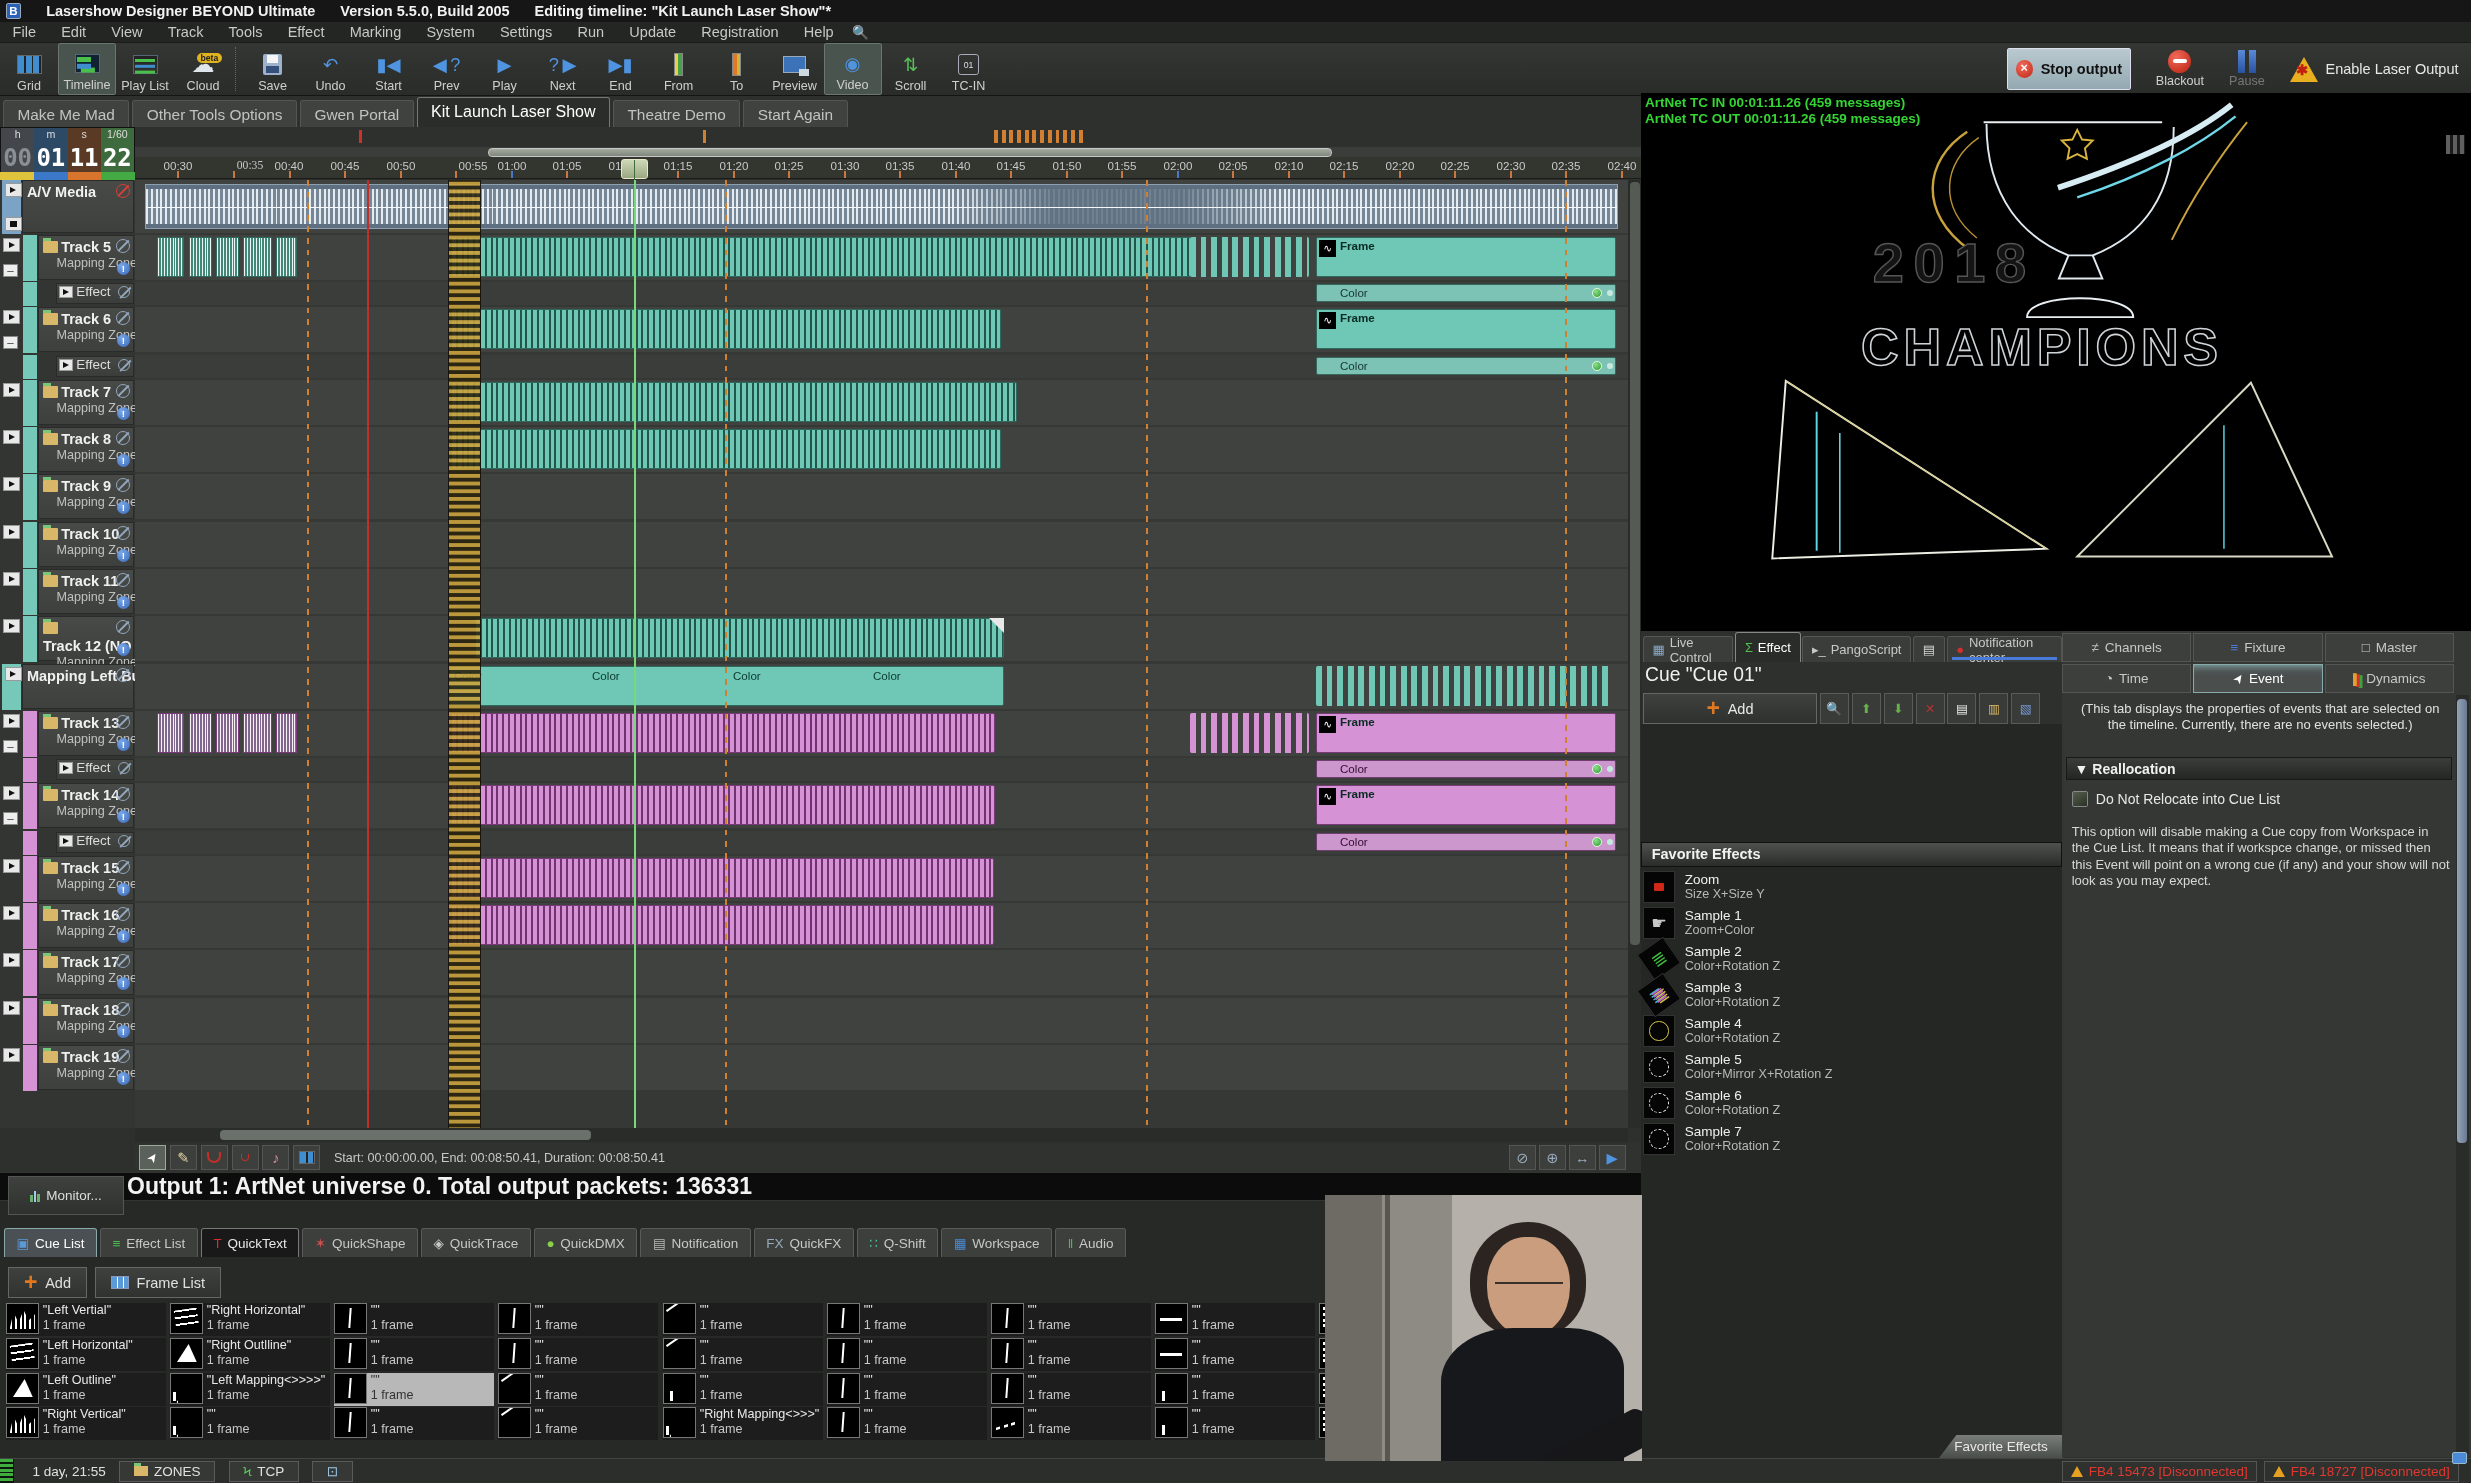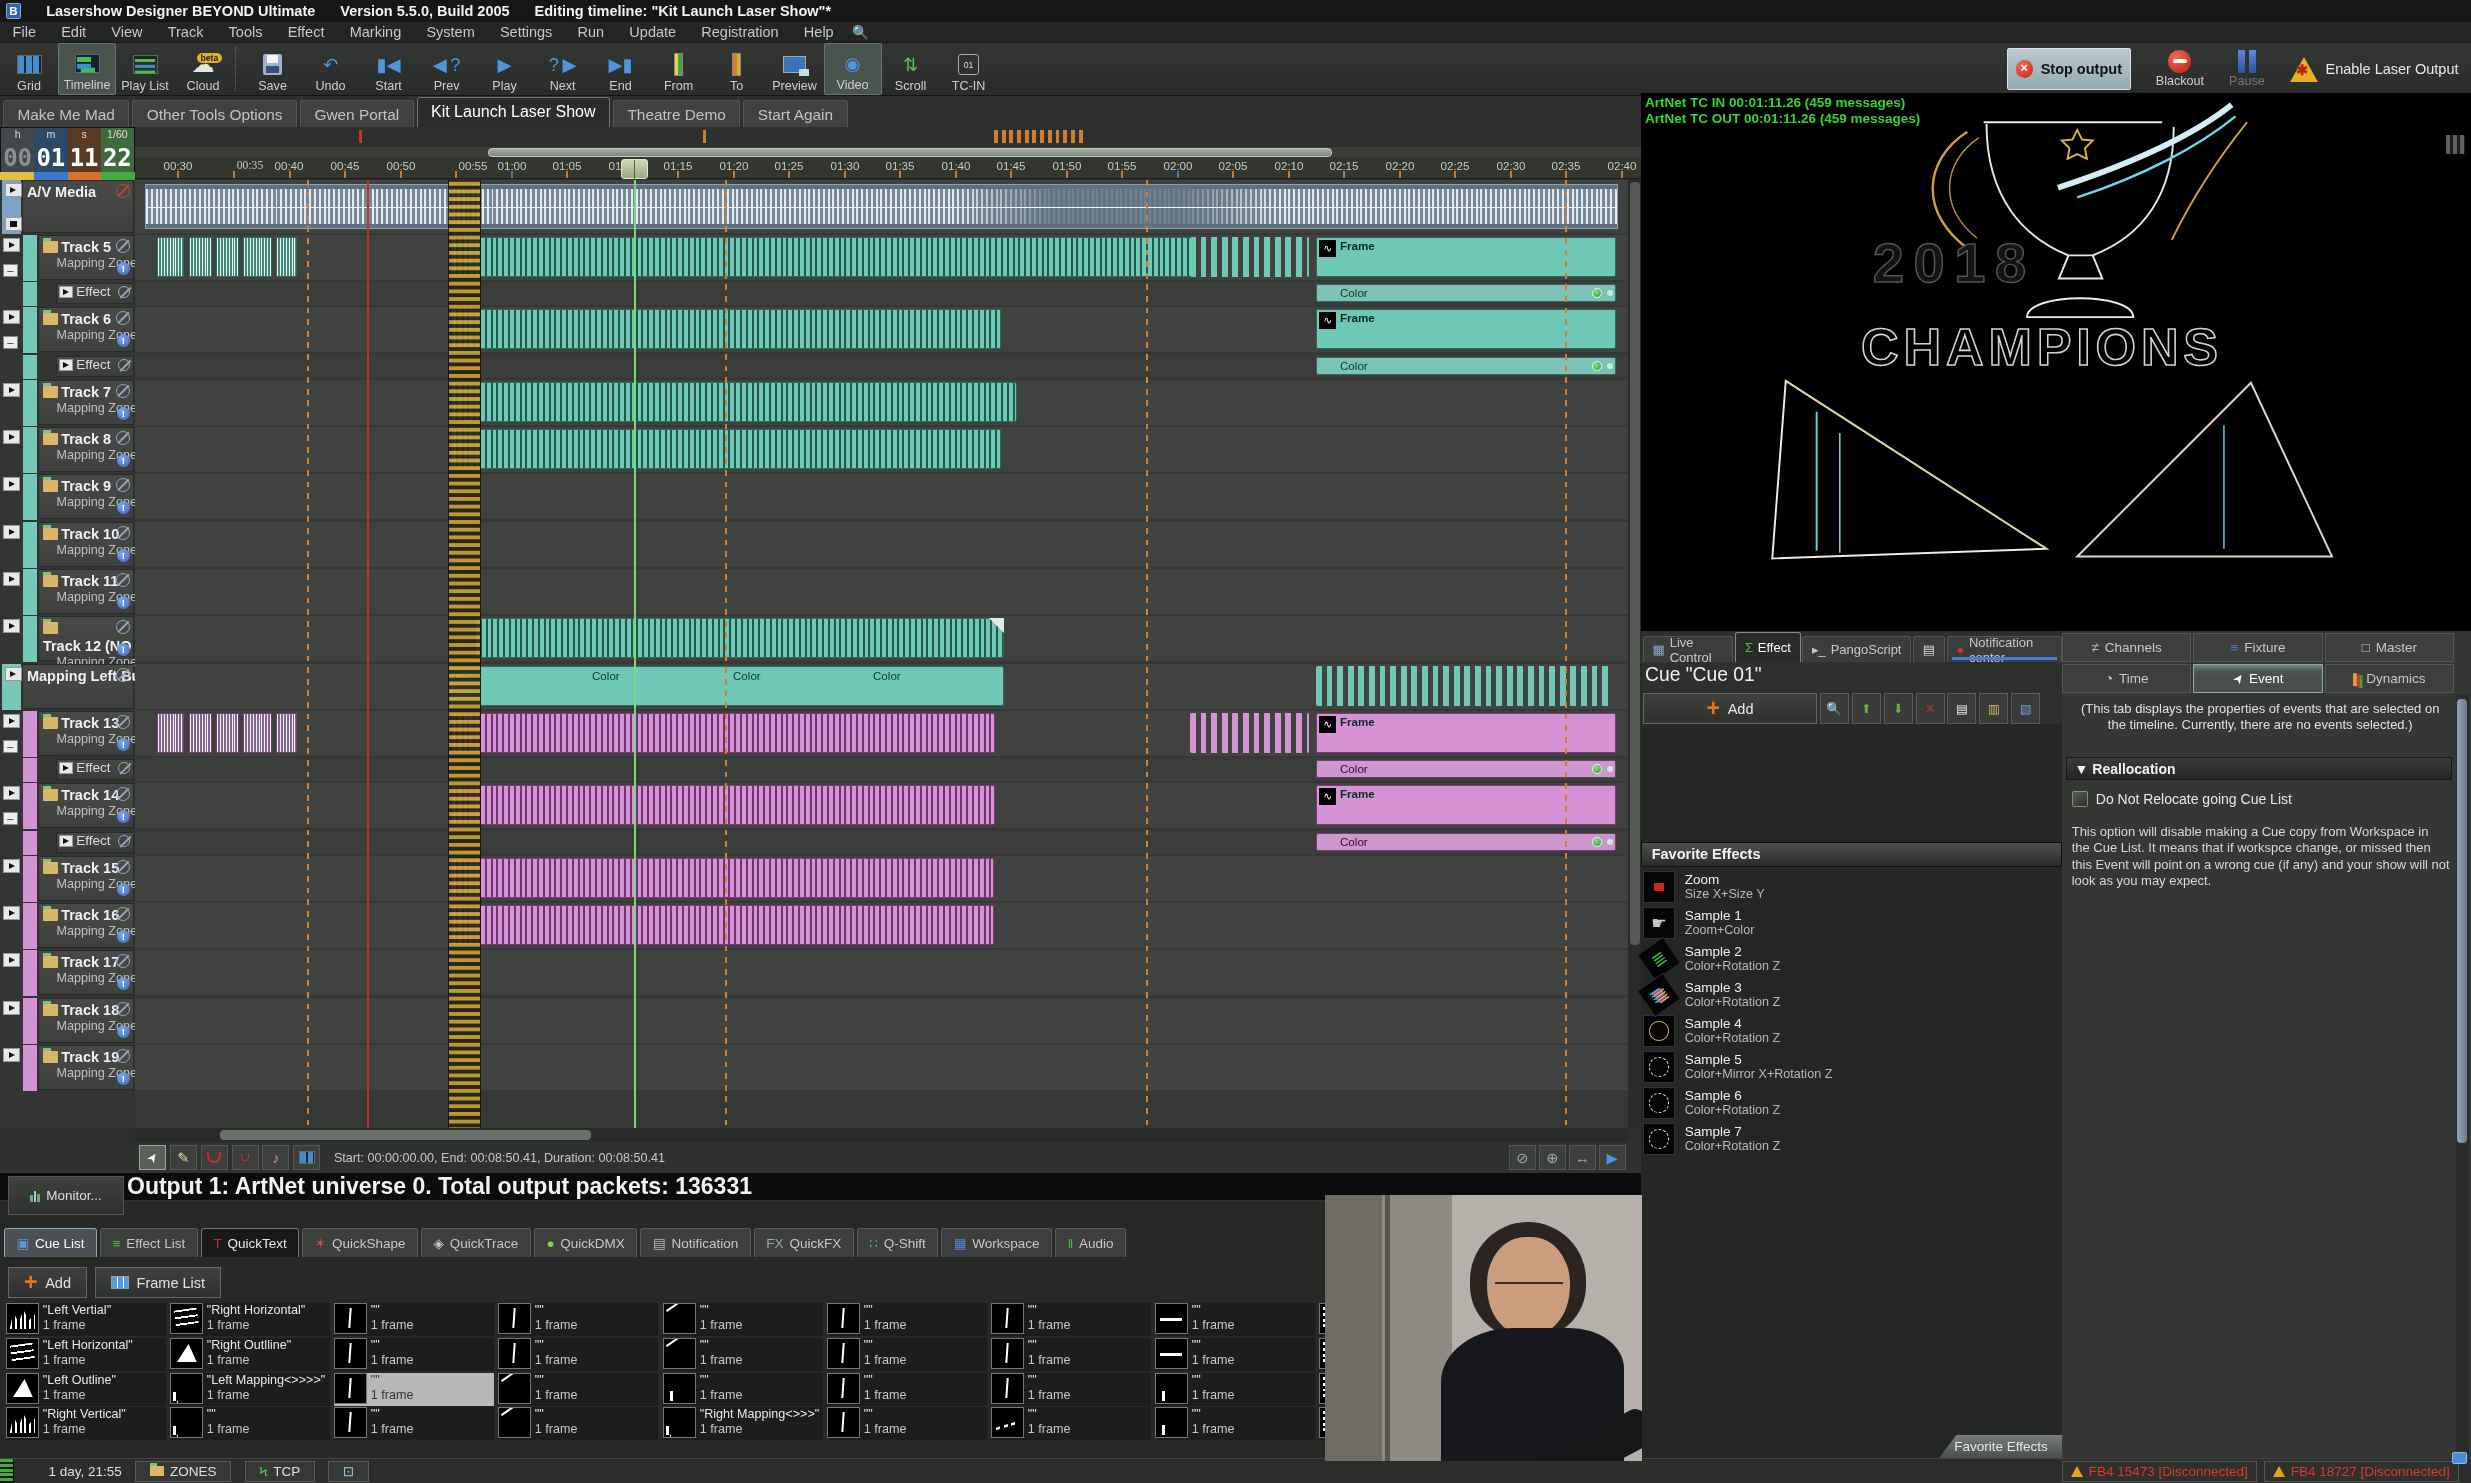--- a/index.html
+++ b/index.html
@@ -271,21 +271,21 @@
   #realloc-check { position:absolute; left:9.7px; top:160px; display:flex; align-items:center; gap:7.7px; font-size:14px; color:#e8e8e8; }
   .checkbox { width:16.4px; height:16.4px; background:linear-gradient(145deg,#55604e,#2a3026); border:1px solid #888; border-radius:1.9px; }
   .rc-para { position:absolute; left:9.7px; width:378px; font-size:13px; color:#d8d8d8; line-height:16.4px; }
   #rc-scroll { position:absolute; right:1.9px; top:64px; width:13.5px; height:759px; background:#2a2c2a; }
   #rc-scroll .thumb { position:absolute; left:1px; top:3.9px; width:10.6px; height:444px; background:linear-gradient(90deg,#93a3b8,#6a7a90); border-radius:3.9px; }
 
   
   #statusbar { position:absolute; left:0; top:1458px; width:2472px; height:25px; background:#2c2e2c; border-top:1px solid #444;
     display:flex; align-items:center; font-size:13.5px; color:#e0e0e0; }
   #meter { width:13.5px; height:25px; background:repeating-linear-gradient(180deg,#3fae3f 0 2.9px,#0c180c 2.9px 4.8px); border-right:1px solid #111; }
-  #uptime { margin-left:35px; }
+  #uptime { margin-left:19px; }
   .sb-btn { height:21px; background:#353835; border:1px solid #5a5a5a; display:flex; align-items:center; gap:5.8px;
     padding:0 13.5px; margin-left:13.5px; font-size:13.5px; }
   .sb-right { margin-left:auto; display:flex; gap:7.7px; padding-right:13.5px; }
   .fb4 { height:21px; min-width:191px; background:#2f312f; border:1px solid #555; display:flex; align-items:center; gap:5.8px; padding:0 7.7px;
     color:#e03830; font-size:13.5px; }
   .warn-sm { width:0; height:0; border-left:6.8px solid transparent; border-right:6.8px solid transparent; border-bottom:11.6px solid #e8a020; }
   .folder-ico { width:14.5px; height:10.6px; background:#d8b868; position:relative; }
   .folder-ico:before { content:""; position:absolute; left:0; top:-2.9px; width:6.8px; height:2.9px; background:#79c879; }
   #corner-ico { position:absolute; right:3.9px; top:1452px; width:15.4px; height:11.6px; background:#4a8ad8; border:1px solid #9bc; border-radius:1.9px; }
 </style>
@@ -1485,21 +1485,21 @@
       </div>
       <div class="rc-tab">
         <span style="color: rgb(224, 160, 48); text-shadow: rgb(208, 48, 48) 2.9px 1px 0px, rgb(63, 160, 63) 5.8px 1.9px 0px; font-size: 10.6px;">▌</span>
         <span>Dynamics</span>
       </div>
     </div>
   <div id="event-info">(This tab displays the properties of events that are selected on the timeline. Currently, there are no events selected.)</div>
   <div id="realloc-head">▼ Reallocation</div>
   <div id="realloc-check">
     <span class="checkbox"></span>
-    <span>Do Not Relocate going Cue List</span>
+    <span>Do Not Relocate into Cue List</span>
   </div>
   <div class="rc-para" style="top:193px;">This option will disable making a Cue copy from Workspace in the Cue List. It means that if workspce change, or missed then this Event will point on a wrong cue (if any) and your show will not look as you may expect.</div>
   <div id="rc-scroll">
       <div class="thumb"></div>
     </div>
 </div>
 
 <div id="statusbar">
   <div id="meter"></div>
   <span id="uptime">1 day, 21:55</span>

